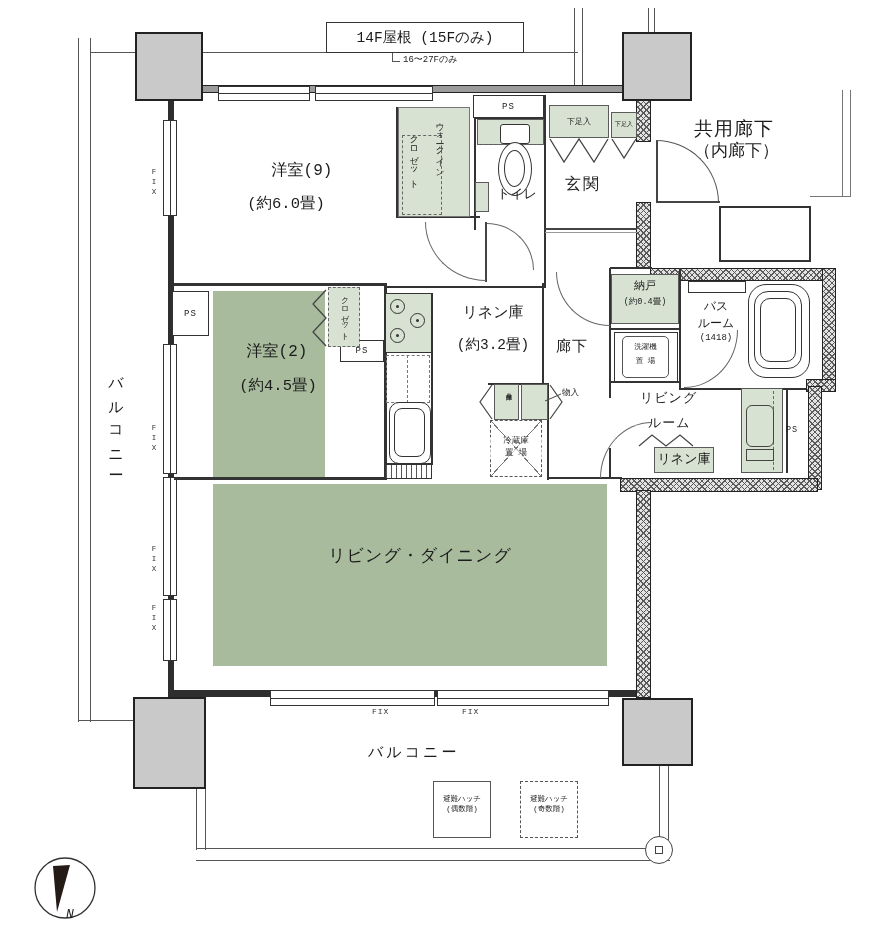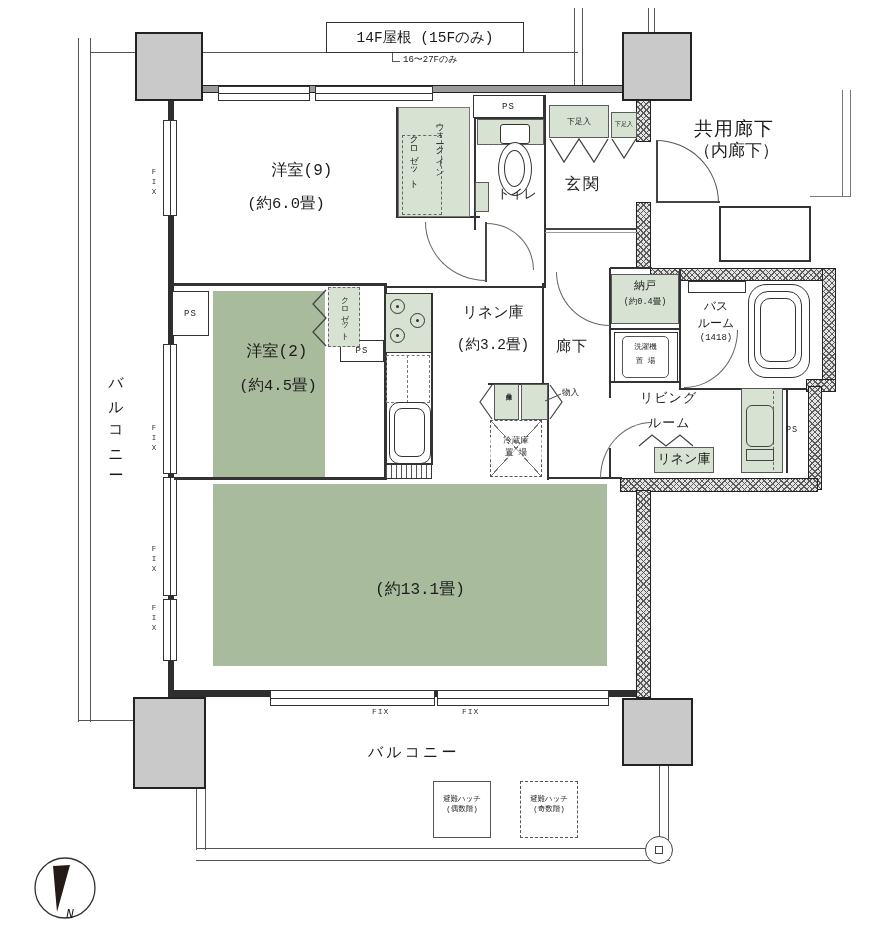--- a/index.html
+++ b/index.html
@@ -238,21 +238,21 @@
   <svg style="left:638px;top:434px" width="56" height="13">
       <polyline points="1,12 14,1 28,12 42,1 55,12" fill="none" stroke="#444" stroke-width="1.2"></polyline>
     </svg>
   <div class="gl ctr" style="left:654px;top:447px;width:60px;height:26px;font-size:13px;line-height:24px"><span>リネン庫</span></div>
   <div class="gl" style="left:741px;top:388px;width:42px;height:85px;border-color:#555">
     <div class="abs" style="left:31px;top:2px;width:1px;height:79px;border-left:1px dashed #666"></div>
     <div class="abs" style="left:4px;top:16px;width:28px;height:42px;background:#d8e2d3;border:1px solid #444;border-radius:6px"></div>
     <div class="abs" style="left:4px;top:60px;width:28px;height:12px;border:1px solid #444"></div>
   </div>
 
-  <div class="lbl ctr" style="left:320px;top:582px;width:200px;font-size:16px">(約13.1畳)</div>
+  <div class="lbl ctr" style="left:295px;top:548px;width:250px;font-size:17px;letter-spacing:1px">リビング・ダイニング</div>
 
   <div class="vtext" style="left:104px;top:366px;height:210px;font-size:15px;letter-spacing:8px">バルコニー</div>
   <div class="lbl" style="left:368px;top:746px;font-size:15px;letter-spacing:3px">バルコニー</div>
 
   <div class="vtext" style="left:150px;top:168px;height:44px;font-size:7.5px;letter-spacing:2px;color:#333">FIX</div>
   <div class="vtext" style="left:150px;top:424px;height:44px;font-size:7.5px;letter-spacing:2px;color:#333">FIX</div>
   <div class="vtext" style="left:150px;top:545px;height:44px;font-size:7.5px;letter-spacing:2px;color:#333">FIX</div>
   <div class="vtext" style="left:150px;top:604px;height:44px;font-size:7.5px;letter-spacing:2px;color:#333">FIX</div>
   <div class="lbl" style="left:372px;top:708px;font-size:8px;letter-spacing:1px;color:#333">FIX</div>
   <div class="lbl" style="left:462px;top:708px;font-size:8px;letter-spacing:1px;color:#333">FIX</div>

